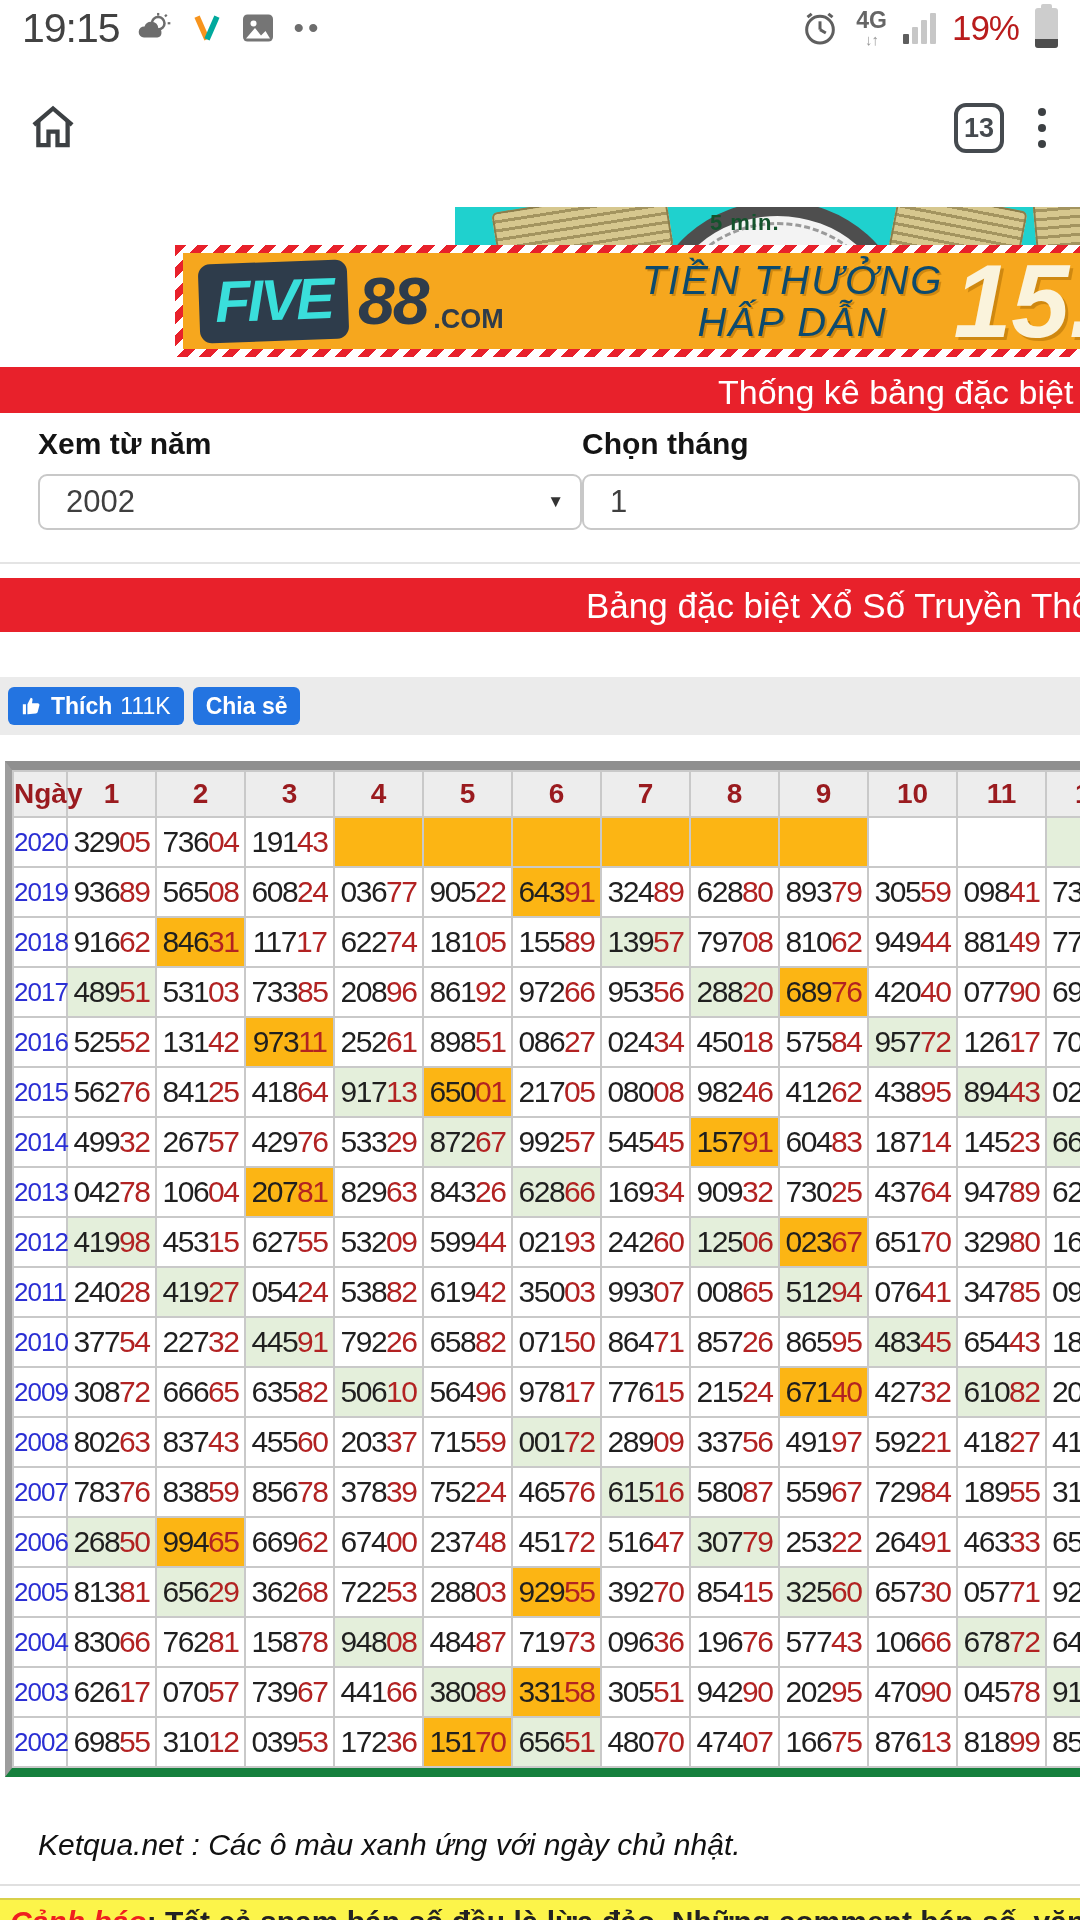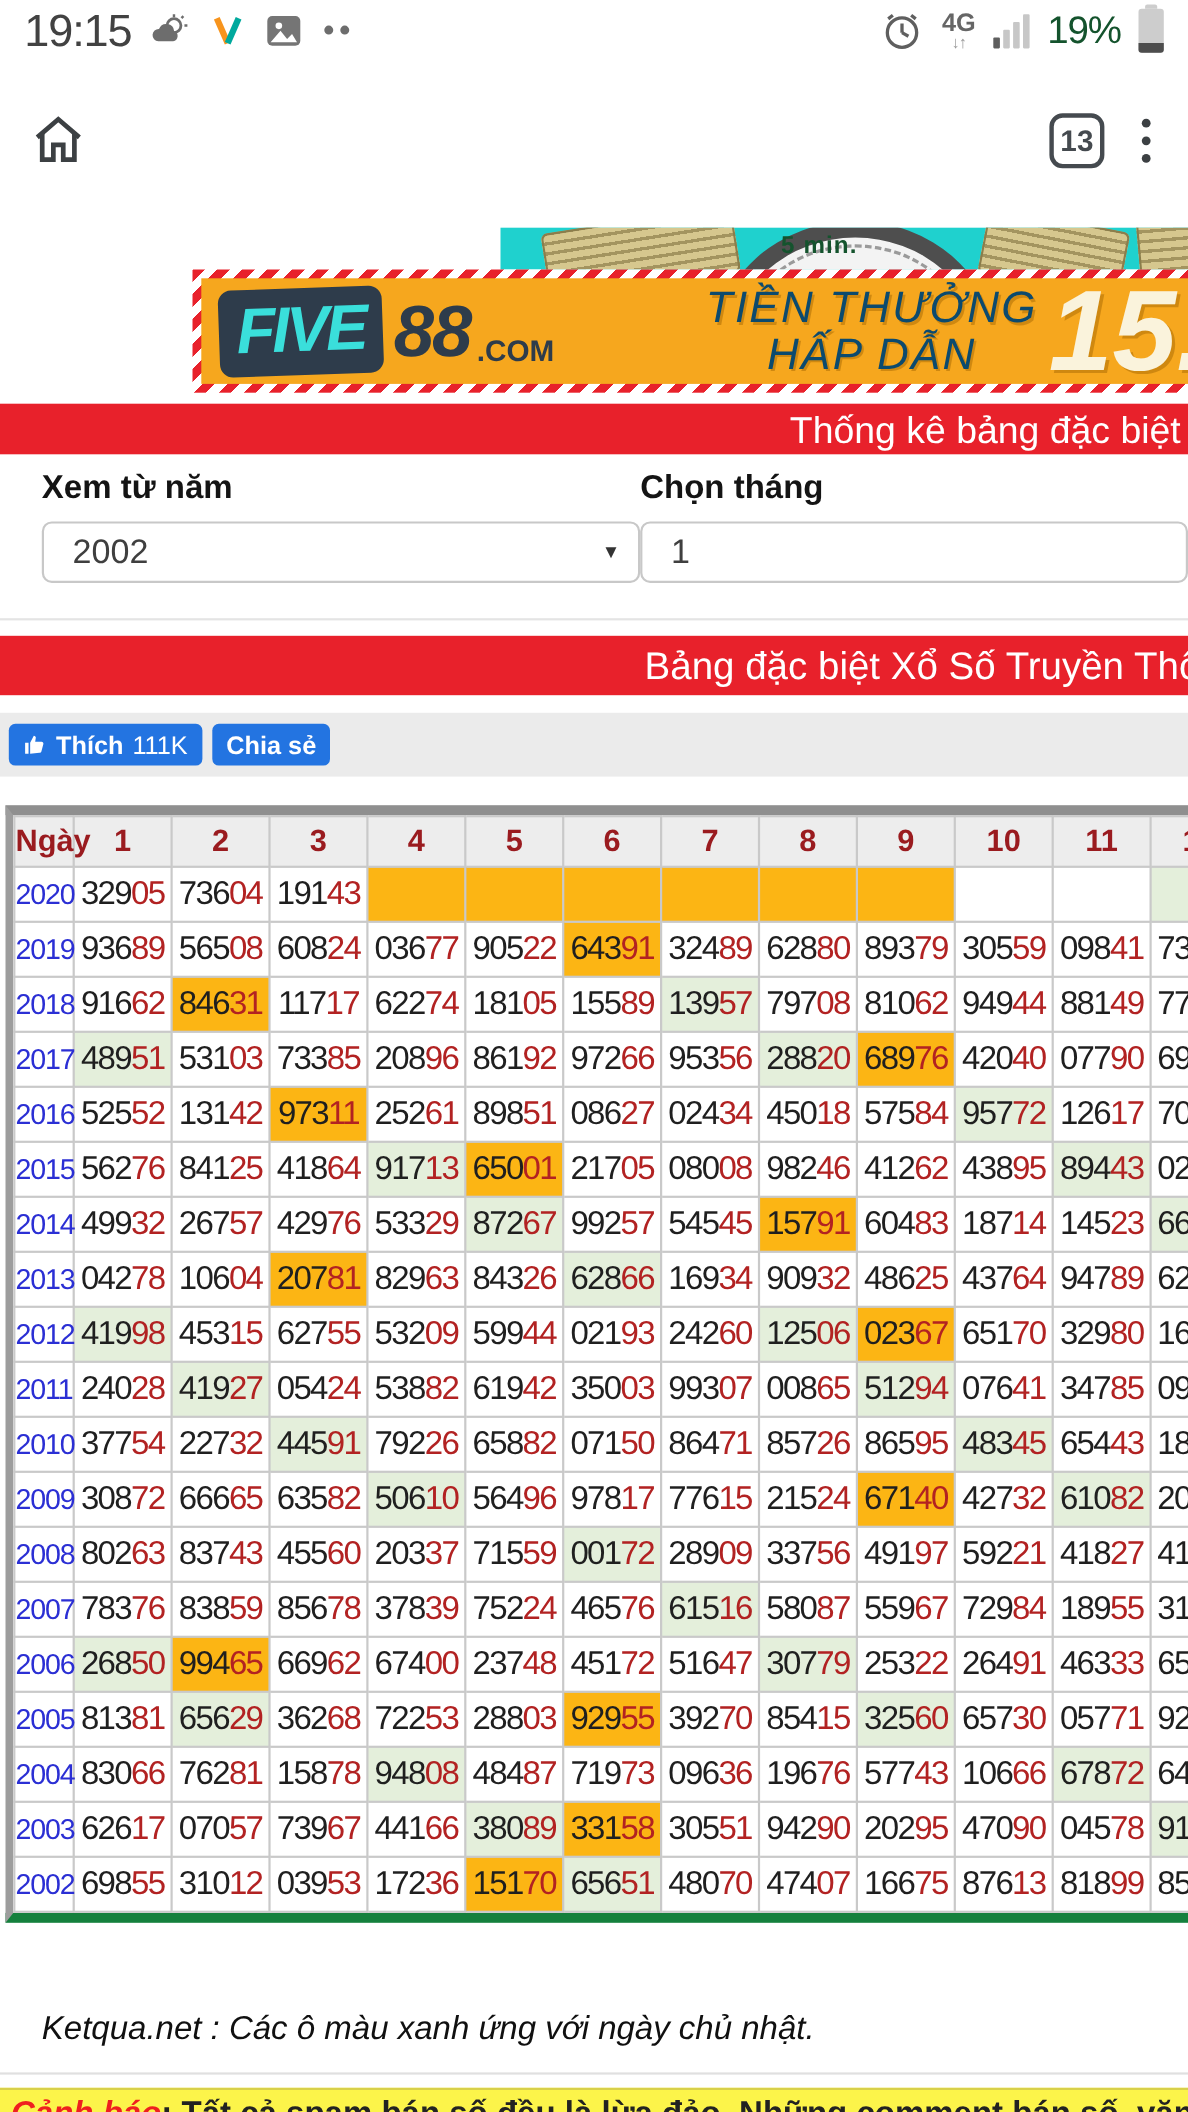--- a/index.html
+++ b/index.html
@@ -17,21 +17,21 @@
   .sb-spacer{ flex:1; }
   .net-4g{ display:flex; flex-direction:column; align-items:center; line-height:1; }
   .net-4g .g4{ font-size:23px; font-weight:bold; color:#666; }
   .net-4g .arr{ font-size:15px; color:#9a9a9a; letter-spacing:-1px; }
   .sig{ display:flex; align-items:flex-end; gap:3px; height:32px; }
   .sig i{ display:block; width:6px; border-radius:1px; background:#c7c7c7; }
   .sig i:nth-child(1){ height:10px; background:#5e5e5e; }
   .sig i:nth-child(2){ height:17px; }
   .sig i:nth-child(3){ height:24px; }
   .sig i:nth-child(4){ height:31px; }
-  .batt-pct{ font-size:35px; color:#14532d; letter-spacing:-1px; }
+  .batt-pct{ font-size:35px; color:#b91c1c; letter-spacing:-1px; }
   .batt{ position:relative; width:23px; height:40px; background:#cdcdcd; border-radius:3px; }
   .batt::before{ content:""; position:absolute; top:-4px; left:6px; width:11px; height:4px; background:#cdcdcd; border-radius:2px 2px 0 0; }
   .batt::after{ content:""; position:absolute; bottom:0; left:0; width:100%; height:22%; background:#4d4d4d; border-radius:0 0 3px 3px; }
   
   .browser-bar{ height:144px; display:flex; align-items:center; padding:0 26px; gap:26px; background:#fff; }
   .omnibox{ flex:0 0 665px; height:76px; background:#f0f1f3; border-radius:38px; display:flex; align-items:center; padding:0 26px; gap:16px; overflow:hidden; }
   .url{ font-size:37px; white-space:nowrap; letter-spacing:-0.5px; }
   .url .host{ color:#202124; }
   .url .path{ color:#747a80; }
   .tab-btn{ width:50px; height:50px; border:4px solid #454a4f; border-radius:12px; display:flex; align-items:center; justify-content:center; font-size:27px; font-weight:bold; color:#454a4f; margin-left:auto; }
@@ -73,21 +73,21 @@
   .form-row{ display:flex; padding:14px 0 0 38px; }
   .field{ }
   .field .flabel{ font-size:30px; font-weight:bold; color:#141414; margin-bottom:13px; }
   .selectbox{ position:relative; height:56px; border:2px solid #c8c8c8; border-radius:9px; background:#fff;
               display:flex; align-items:center; padding-left:26px; font-size:31px; color:#3f3f3f; }
   .field.f-year{ width:568px; }
   .field.f-month{ width:520px; }
   .selectbox .caret{ position:absolute; right:16px; top:50%; transform:translateY(-50%); font-size:17px; color:#333; }
   .hr-line{ margin-top:32px; border-top:2px solid #e4e4e4; }
   
-  .social-strip{ margin-top:16px; height:58px; background:#ebebeb; display:flex; align-items:center; padding-left:8px; gap:9px; }
+  .social-strip{ margin-top:45px; height:58px; background:#ebebeb; display:flex; align-items:center; padding-left:8px; gap:9px; }
   .fb-btn{ background:#2374e1; color:#fff; height:38px; border-radius:6px; display:flex; align-items:center; padding:0 13px; gap:8px; font-size:23px; }
   .fb-btn .bold{ font-weight:bold; }
   .fb-btn svg{ flex:0 0 auto; }
   
   .table-wrap{ margin:26px 0 0 5px; width:1075px; overflow:hidden;
                border-top:9px solid #8f8f8f; border-left:7px solid #9d9d9d; border-bottom:9px solid #15803d; }
   table.results{ border-collapse:collapse; table-layout:fixed; width:1122px; }
   table.results col.c-year{ width:54px; }
   table.results col.c-day{ width:89px; }
   table.results th{ height:46px; background:#ededed; border:2px solid #c9c9c9; color:#9a1b1f; font-weight:bold; font-size:28px; text-align:center; }
@@ -380,21 +380,21 @@
           <tr>
             <td class="year">2013</td>
             <td><span class="b">042</span><span class="r">78</span></td>
             <td><span class="b">106</span><span class="r">04</span></td>
             <td class="bg-o"><span class="b">207</span><span class="r">81</span></td>
             <td><span class="b">829</span><span class="r">63</span></td>
             <td><span class="b">843</span><span class="r">26</span></td>
             <td class="bg-g"><span class="b">628</span><span class="r">66</span></td>
             <td><span class="b">169</span><span class="r">34</span></td>
             <td><span class="b">909</span><span class="r">32</span></td>
-            <td><span class="b">486</span><span class="r">25</span></td>
+            <td><span class="b">730</span><span class="r">25</span></td>
             <td><span class="b">437</span><span class="r">64</span></td>
             <td><span class="b">947</span><span class="r">89</span></td>
             <td class="partial"><span class="b">62</span></td>
           </tr>
           <tr>
             <td class="year">2012</td>
             <td class="bg-g"><span class="b">419</span><span class="r">98</span></td>
             <td><span class="b">453</span><span class="r">15</span></td>
             <td><span class="b">627</span><span class="r">55</span></td>
             <td><span class="b">532</span><span class="r">09</span></td>

